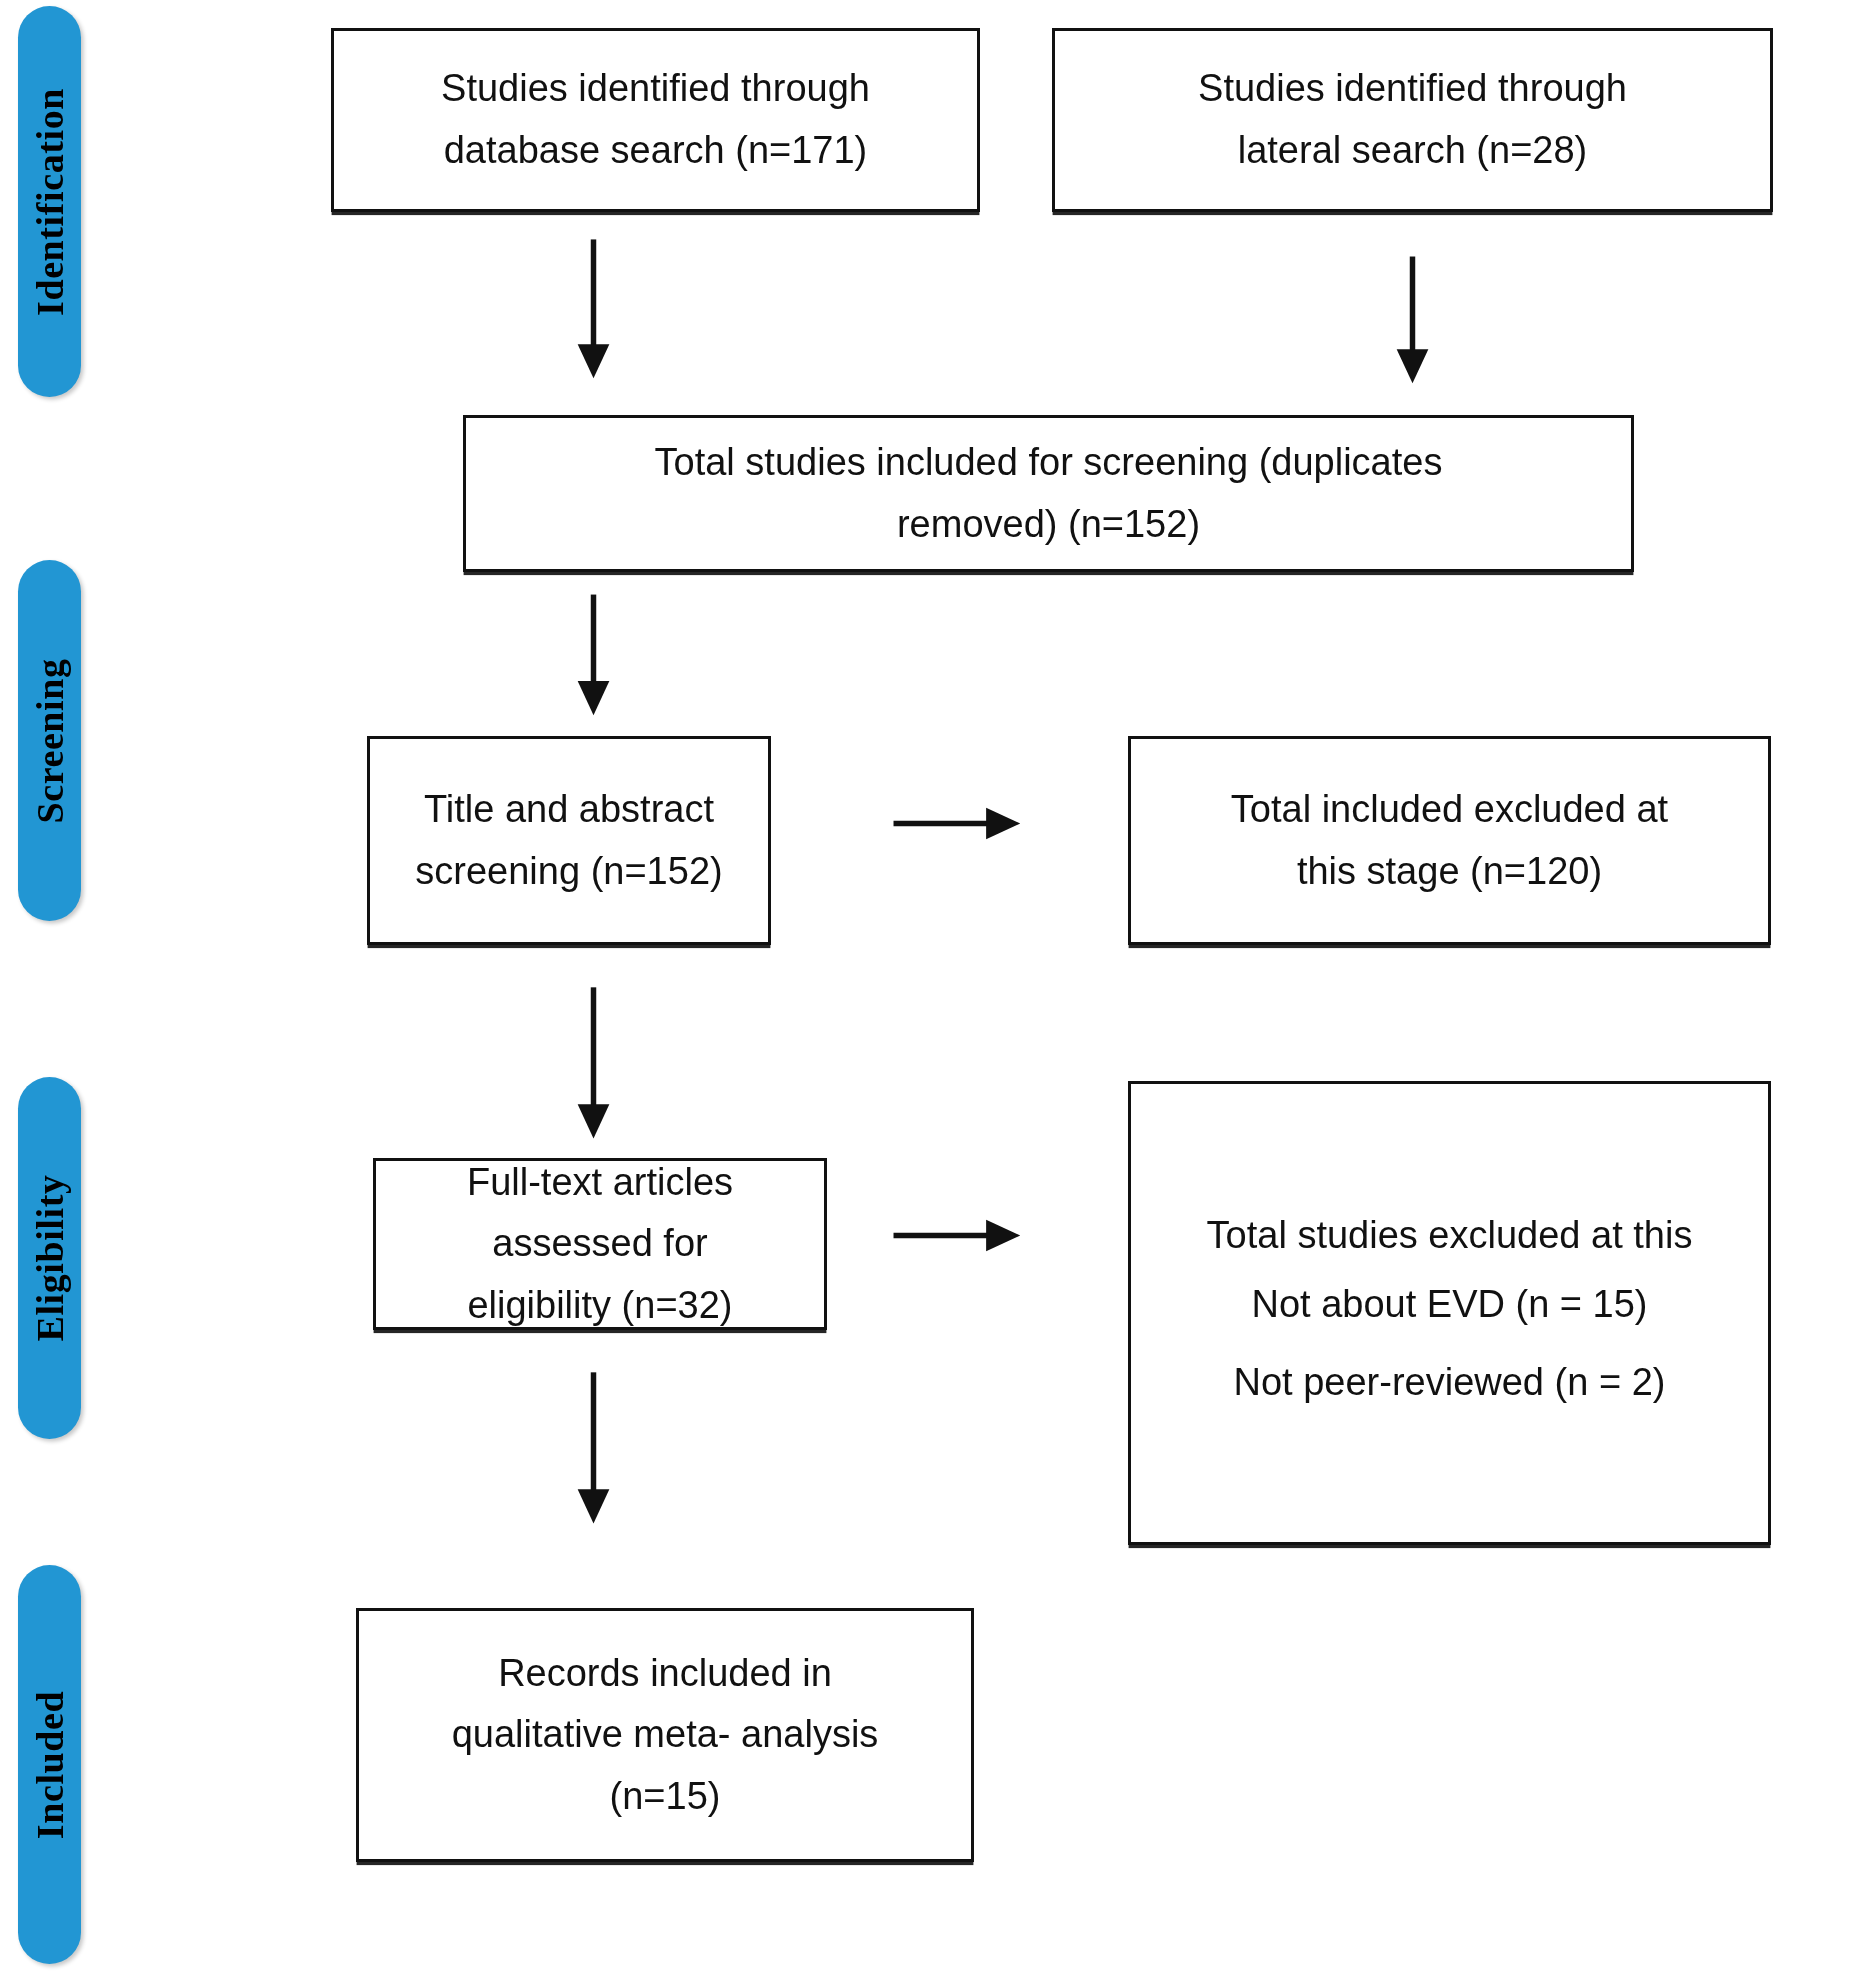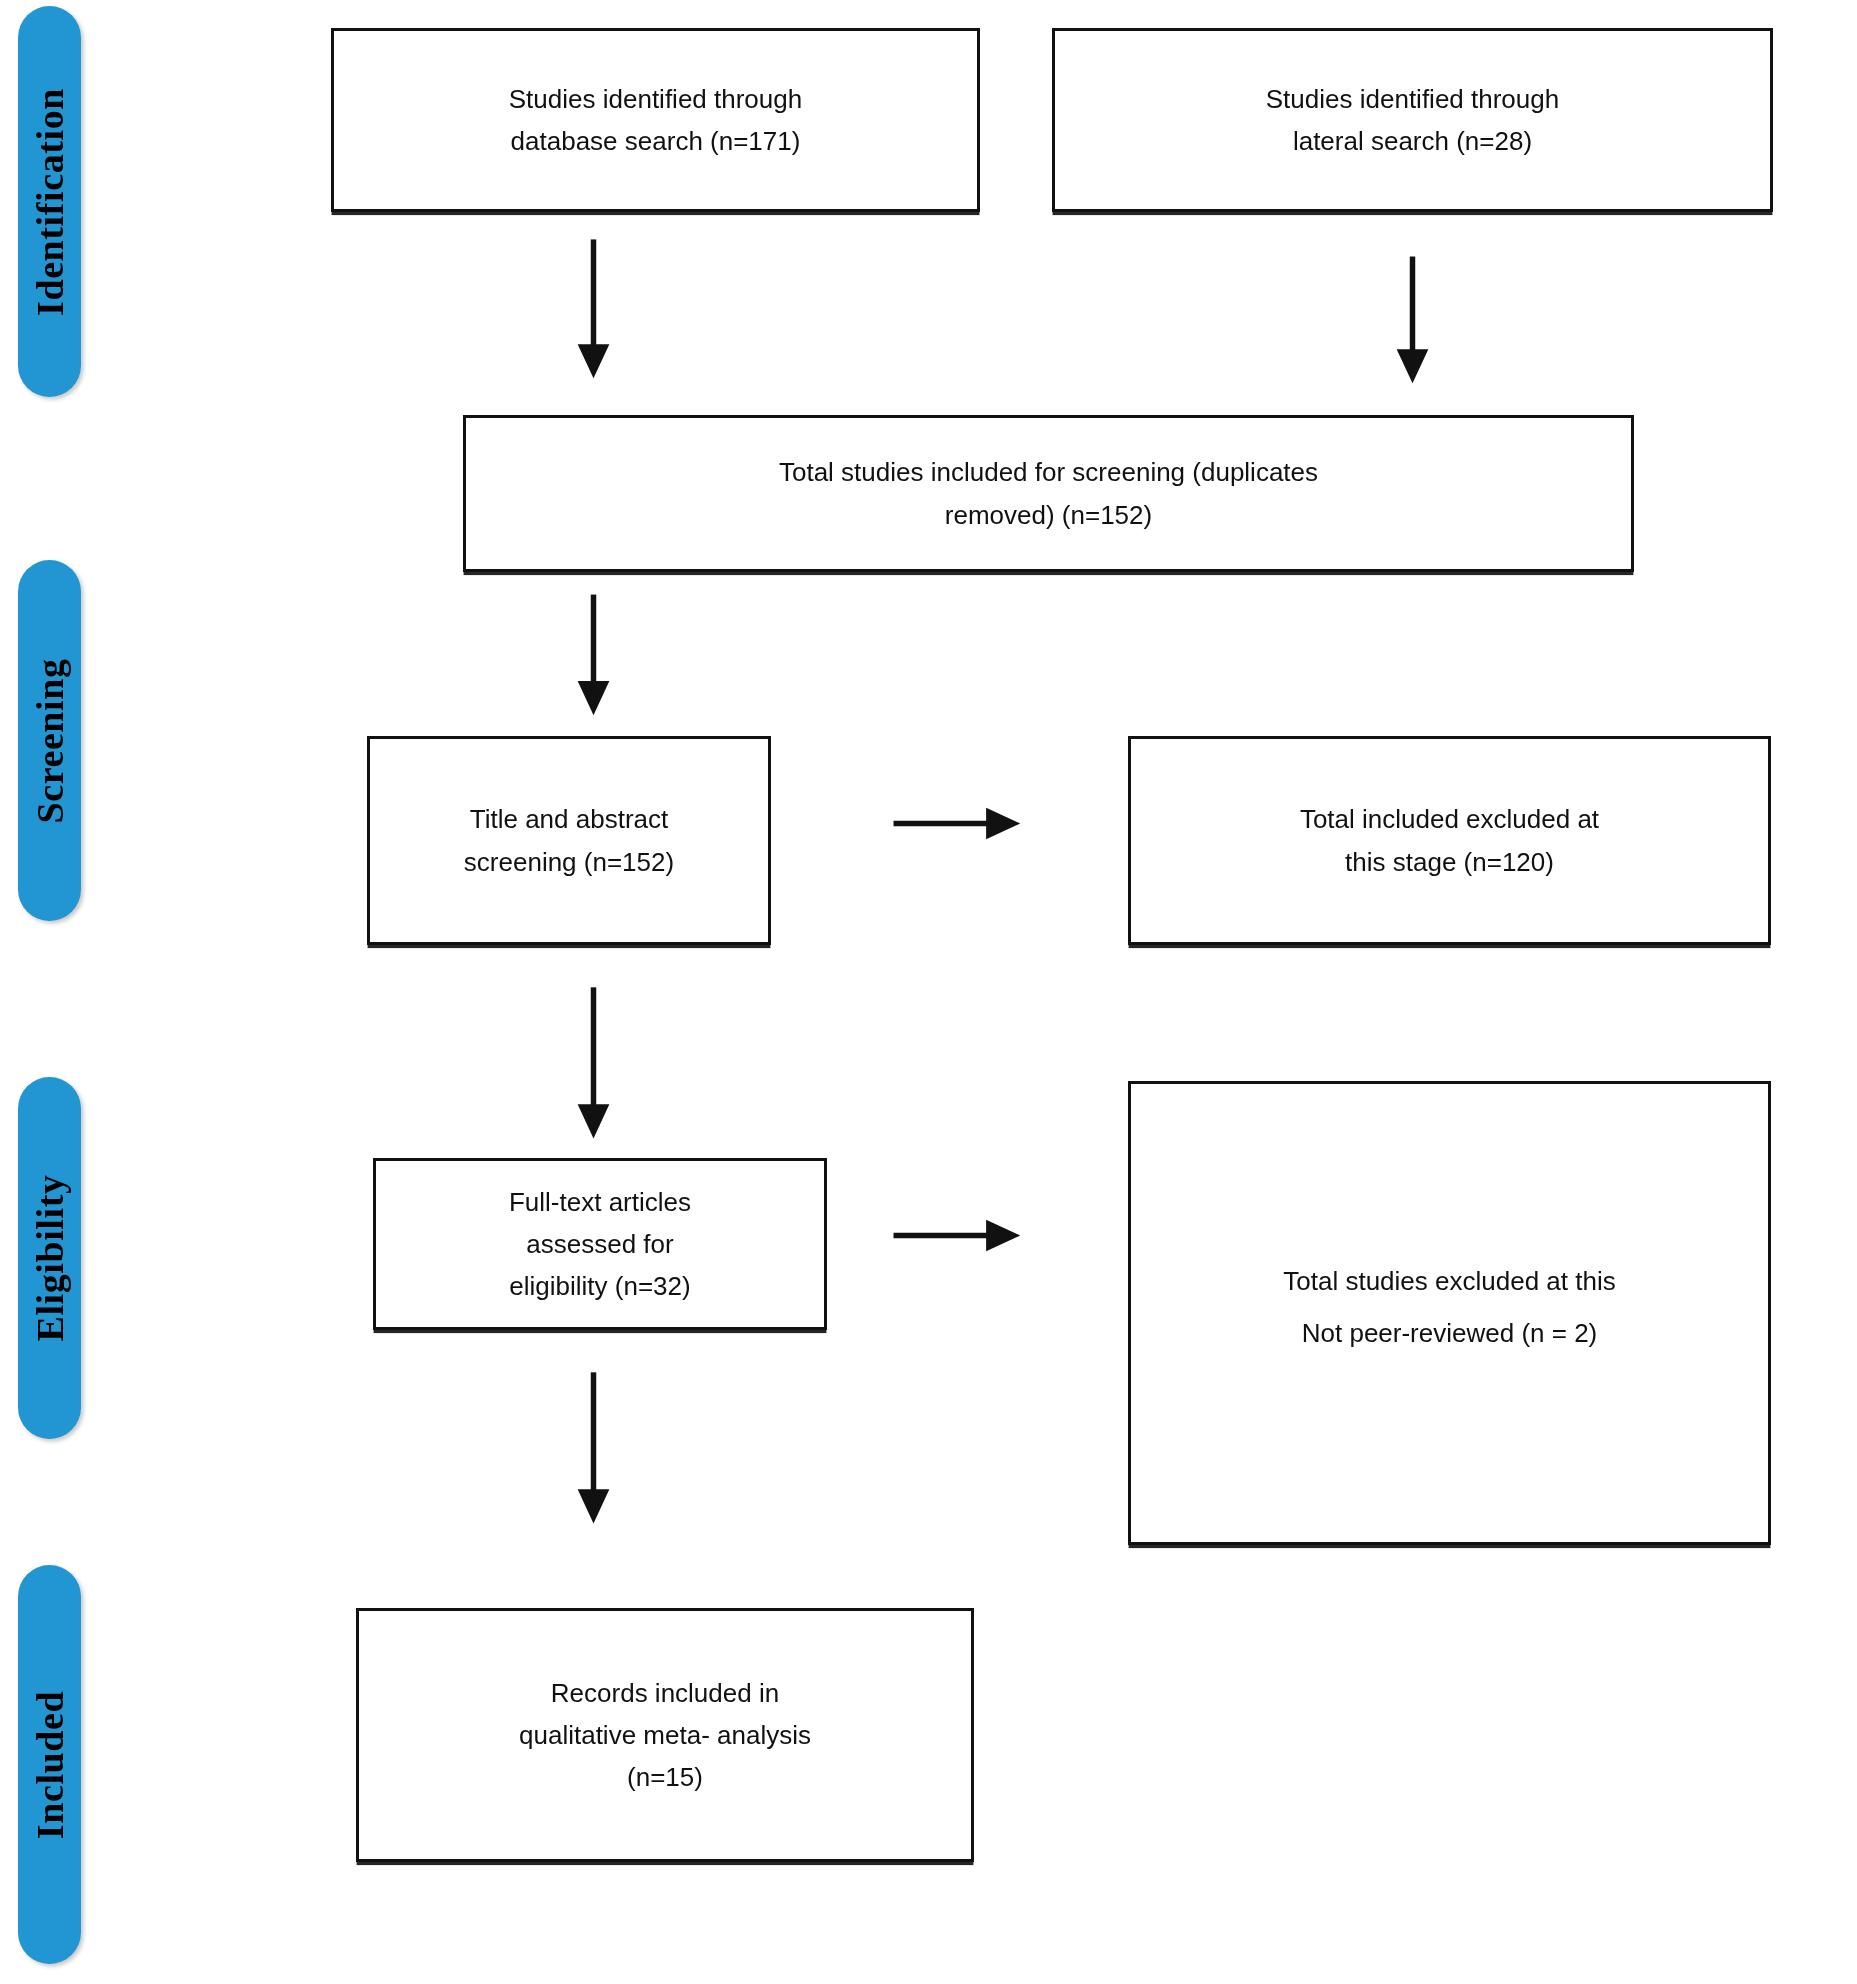--- a/index.html
+++ b/index.html
@@ -46,21 +46,21 @@
     display: flex;
     flex-direction: column;
     align-items: center;
     justify-content: center;
     box-shadow: 0 3.7px 0 -0.6px rgba(0,0,0,0.85);
   }
   .flow-box .box-text {
     color: #111111;
     text-align: center;
     font-family: "Liberation Sans", sans-serif;
-    font-size: 26px;
+    font-size: 38px;
     line-height: 1.62;
     padding: 0 16px;
     font-weight: 400;
   }
   .flow-box .box-text.spaced {
     line-height: 1.2;
     margin: 16px 0;
   }
 
   
@@ -151,20 +151,21 @@
   </div>
 
   <div class="flow-box" style="left:373px; top:1158px; width:454px; height:172px;">
     <div class="box-text">Full-text articles</div>
     <div class="box-text">assessed for</div>
     <div class="box-text">eligibility (n=32)</div>
   </div>
 
   <div class="flow-box" style="left:1128px; top:1081px; width:643px; height:464px;">
     <div class="box-text">Total studies excluded at this</div>
+    <div class="box-text spaced">Not about EVD (n = 15)</div>
     <div class="box-text spaced">Not peer-reviewed (n = 2)</div>
   </div>
 
   <div class="arrow" style="left:893px; top:1216px; width:129px; height:39px;">
     <svg width="129" height="39" viewBox="0 0 210 64">
       <line x1="0" y1="32" x2="158" y2="32" stroke="#111111" stroke-width="9"></line>
       <polygon points="152,6 152,58 208,32" fill="#111111"></polygon>
     </svg>
   </div>
 

